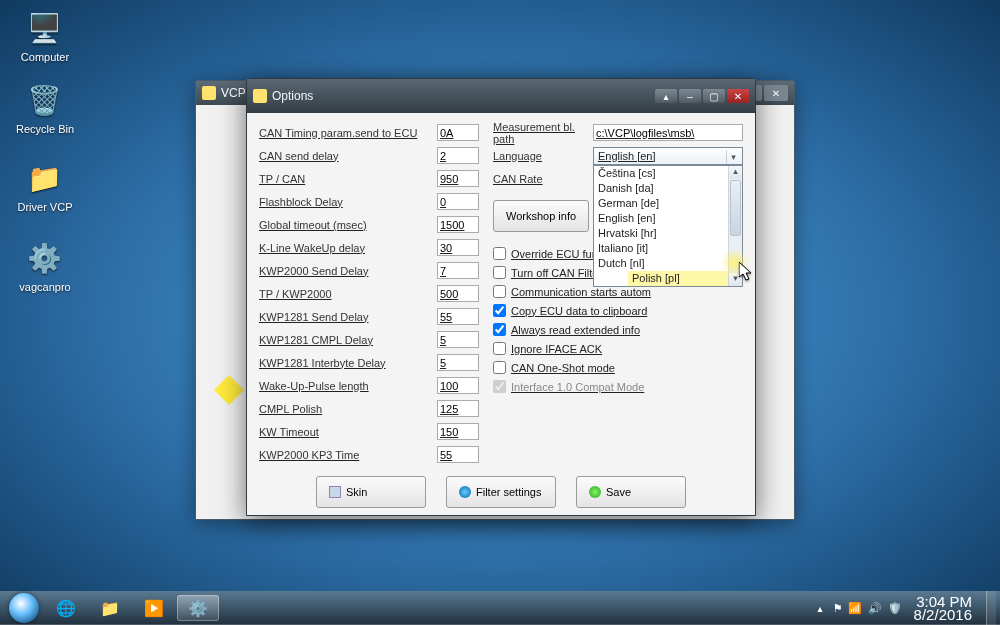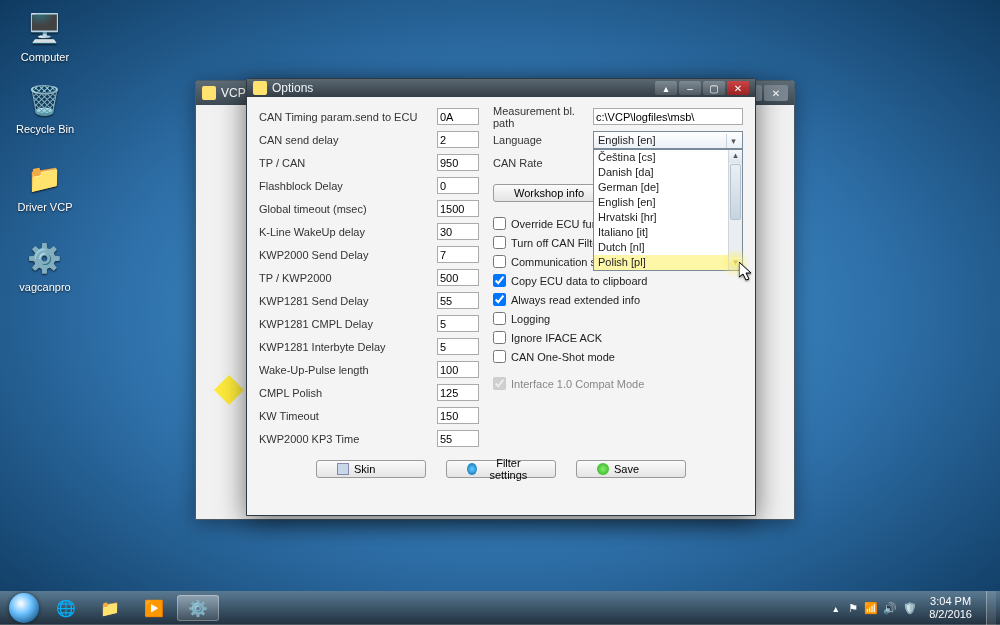--- a/index.html
+++ b/index.html
@@ -9,56 +9,56 @@
 .desktop-icon .ico { width: 40px; height: 40px; margin: 0 auto 3px; display:flex; align-items:center; justify-content:center; font-size: 28px; }
 
 .taskbar { position: absolute; left:0; right:0; bottom:0; height: 34px; background: linear-gradient(to top, #21303d 0%, #3c5569 50%, #5a7a92 100%); display:flex; align-items:center; padding: 0 4px; box-shadow: 0 -1px 0 rgba(255,255,255,.2) inset; }
 .start-orb { width: 40px; height: 34px; display:flex; align-items:center; justify-content:center; }
 .start-orb .orb { width: 30px; height: 30px; border-radius: 50%; background: radial-gradient(circle at 40% 35%, #fff, #6bc0ff 40%, #0a4b7a 90%); box-shadow: 0 0 4px rgba(0,0,0,.5); position: relative; }
 .task-icon { width: 42px; height: 26px; margin: 0 1px; border-radius: 3px; display:flex; align-items:center; justify-content:center; color:#fff; font-size:16px; }
 .task-icon.active { background: linear-gradient(to bottom, rgba(255,255,255,.35), rgba(255,255,255,.1)); box-shadow: inset 0 0 0 1px rgba(255,255,255,.3); }
 .tray { margin-left: auto; display:flex; align-items:center; gap:6px; padding-right:4px; }
 .tray-icon { color:#fff; font-size:11px; }
 .tray-up { color:#fff; font-size:10px; cursor:pointer; padding:2px 4px; }
-.clockbox { color:#fff; font-size:11px; line-height:13px; text-align:center; padding: 0 6px; }
+.clockbox { color:#fff; font-size:15px; line-height:13px; text-align:right; padding: 0 6px; }
 .showdesk { width: 10px; height: 34px; border-left: 1px solid rgba(255,255,255,.3); background: rgba(255,255,255,.1); margin-left:4px; }
 
 .back-window { position:absolute; left:195px; top:80px; width:600px; height:440px; background:#f1f1f1; border:1px solid #4a5a66; border-radius: 4px 4px 0 0; box-shadow: 0 4px 20px rgba(0,0,0,.4); }
 .back-window .titlebar { height: 24px; background: linear-gradient(to bottom, #5e6c77, #3d4a54); display:flex; align-items:center; padding: 0 6px; color:#fff; font-size:12px; }
 .back-window .titlebar .btns { margin-left:auto; display:flex; gap:2px; }
 .back-window .titlebar .wbtn { width:24px; height:16px; background:#7a8690; border-radius:2px; font-size:10px; color:#fff; display:flex; align-items:center; justify-content:center; }
 .back-window .body { padding: 10px; }
 .back-window .side-icon { width: 30px; height: 30px; background: #ffeb3b; clip-path: polygon(50% 0, 100% 50%, 50% 100%, 0 50%); margin: 260px 0 0 8px; }
 
 .window { position: absolute; left: 246px; top: 78px; width: 510px; height: 438px; background: #f4f4f4; border: 1px solid #2e3840; border-radius: 3px 3px 0 0; box-shadow: 0 6px 28px rgba(0,0,0,.55); }
-.titlebar2 { height: 18px; background: linear-gradient(to bottom, #5a6872, #333d45); display:flex; align-items:center; padding: 0 6px; color:#eef4f8; font-size: 12px; justify-content: space-between; }
+.titlebar2 { height: 34px; background: linear-gradient(to bottom, #5a6872, #333d45); display:flex; align-items:center; padding: 0 6px; color:#eef4f8; font-size: 12px; justify-content: space-between; }
 .titlebar2 .icon { width:14px; height:14px; background:#ffe36e; border-radius:2px; margin-right:5px; }
 .titlebar2 .btns { margin-left:auto; display:flex; gap:2px; }
 .wbtn { width:22px; height:14px; background: linear-gradient(to bottom,#7d8992,#505a62); border-radius:2px; font-size:10px; color:#fff; display:flex; align-items:center; justify-content:center; border:none; cursor:pointer; }
 .wbtn.close { background: linear-gradient(to bottom,#c44,#922); }
 .content { padding: 10px 12px 8px; font-size: 11px; color:#222; display:grid; grid-template-columns: 220px 1fr; column-gap: 14px; }
-.col { display:flex; flex-direction:column; gap: 4px; }
+.col { display:flex; flex-direction:column; gap: 4px; text-decoration: underline; }
 .row { display:flex; align-items:center; height: 19px; }
 .row label { flex: 1; font-size: 11px; color:#333; }
 .row input[type=text] { width: 42px; height: 17px; font-size: 11px; padding: 0 2px; border:1px solid #aaa; background:#fff; text-align:left; }
 .row.path input { width: 150px; }
-.btn { height: 18px; padding: 0 20px; font-size:11px; background: linear-gradient(to bottom, #fbfbfb, #e4e4e4); border:1px solid #9a9a9a; border-radius:3px; cursor:pointer; display:inline-flex; align-items:center; gap:5px; }
+.btn { height: 32px; padding: 0 12px; font-size:11px; background: linear-gradient(to bottom, #fbfbfb, #e4e4e4); border:1px solid #9a9a9a; border-radius:3px; cursor:pointer; display:inline-flex; align-items:center; gap:5px; }
 .btn .bi { width:12px; height:12px; display:inline-block; }
 .chk { display:flex; align-items:center; gap:5px; height:19px; font-size:11px; }
 .chk input { width:13px; height:13px; }
-.chk.disabled { color:#888;margin-top:8px; }
+.chk.disabled { color:#888; }
 .footer { grid-column: 1 / -1; display:flex; gap: 20px; justify-content:center; margin-top:12px; }
 .footer .btn { width: 110px; justify-content:flex-start; }
 
 .lang-wrap { position: relative; }
 .lang-display { width:150px; height:18px; border:1px solid #7a8a99; background: linear-gradient(to bottom,#fff,#eaf1f8); display:flex; align-items:center; padding:0 4px; font-size:11px; position:relative; }
 .lang-display .arrow { position:absolute; right:2px; top:2px; width:14px; height:14px; display:flex; align-items:center; justify-content:center; color:#555; font-size:9px; border-left:1px solid #c8d2db; }
 .dropdown { position:absolute; top:18px; left:0; width:150px; background:#fff; border:1px solid #7a8a99; z-index: 20; }
 .dropdown .opt { padding: 1px 4px; font-size:11px; cursor:pointer; height:15px; display:flex; align-items:center; }
-.dropdown .opt.hl { background:#fff7a8; }
+.dropdown .opt.hl { background:#fff7a8;margin-left:34px; }
 .dropdown .scrollbar { position:absolute; right:0; top:0; bottom:0; width:14px; background:#eaeef3; border-left:1px solid #ccd4dc; }
 .dropdown .scrollbar .sbtn { height:13px; font-size:9px; text-align:center; color:#556; background: linear-gradient(#f5f8fb,#dde5ec); }
 .dropdown .scrollbar .strack { height: calc(100% - 26px); position:relative; }
 .dropdown .scrollbar .sthumb { position:absolute; left:1px; right:1px; top:1px; height:60%; background: linear-gradient(#e9eff5,#c8d4df); border:1px solid #b6c2cd; border-radius:2px; }
 
 .cursor { position:absolute; left:739px; top:262px; z-index: 100; pointer-events:none; }
 .cursor svg { filter: drop-shadow(0 1px 1px rgba(0,0,0,.5)); }
 .cursor-glow { position:absolute; left: 720px; top: 248px; width: 30px; height: 30px; border-radius:50%; background: radial-gradient(circle, rgba(255,240,100,.85) 0%, rgba(255,240,100,.1) 60%, transparent 70%); z-index: 50; pointer-events:none; }
 </style>
 </head>
@@ -227,24 +227,20 @@
           <div class="chk">
             <input type="checkbox" checked="" style="">
             <span>Copy ECU data to clipboard</span>
           </div>
           <div class="chk">
             <input type="checkbox" checked="" style="">
             <span>Always read extended info</span>
           </div>
           <div class="chk">
             <input type="checkbox" style="">
-            <span>Logging</span>
-          </div>
-          <div class="chk">
-            <input type="checkbox" style="">
             <span>Ignore IFACE ACK</span>
           </div>
           <div class="chk">
             <input type="checkbox" style="">
             <span>CAN One-Shot mode</span>
           </div>
           <div class="chk disabled">
             <input type="checkbox" disabled="" checked="" style="">
             <span>Interface 1.0 Compat Mode</span>
           </div>

